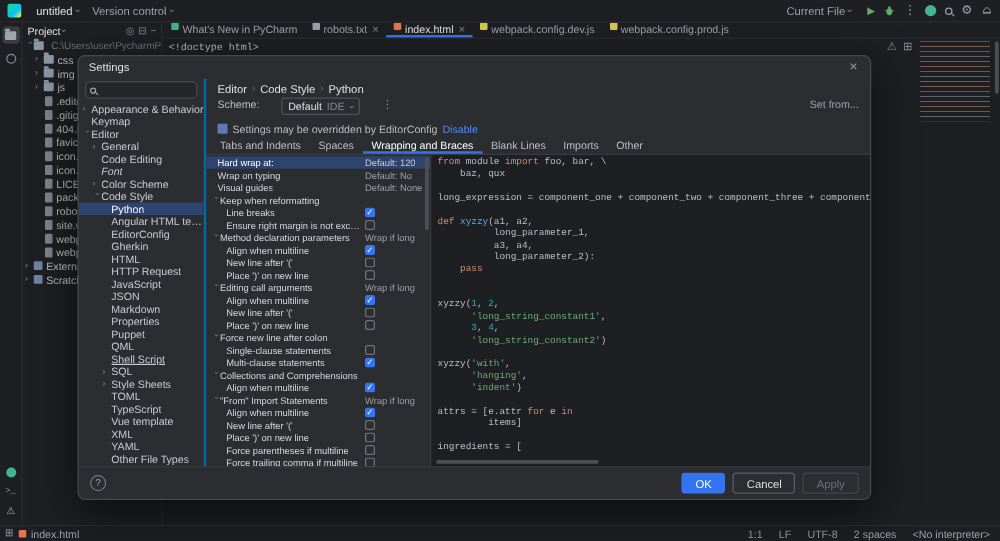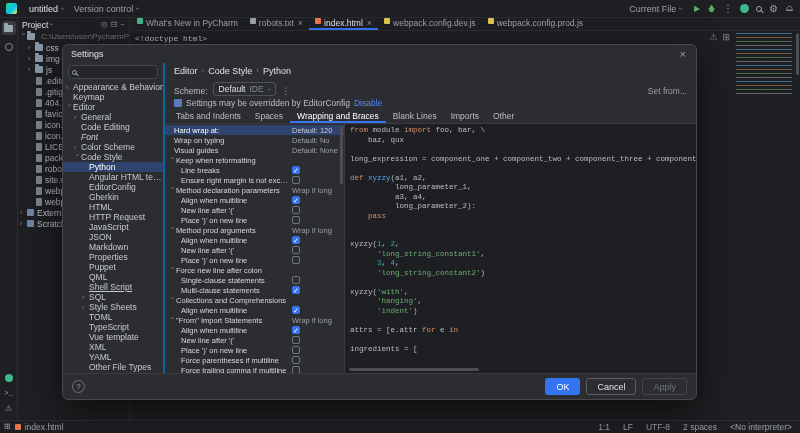--- a/index.html
+++ b/index.html
@@ -76,21 +76,21 @@
 .dlg-left{width:102px;flex:none;border-right:2px solid #0369a1;display:flex;flex-direction:column;min-height:0}
 .search{margin:2px 5px 3px 5px;height:14px;flex:none;border:1px solid #45484d;border-radius:4px;background:#242628;display:flex;align-items:center;padding:0 3px;gap:3px}
 .stree{flex:1;overflow:hidden;font-size:8.5px}
 .strow{height:10px;display:flex;align-items:center;white-space:nowrap;color:#c8cbd2}
 .strow .chev{width:7px;flex:none;font-size:7px}
 .strow.sel{background:#2e436e;color:#fff}
 .stlabel{overflow:hidden;text-overflow:ellipsis}
 .dlg-right{flex:1;display:flex;flex-direction:column;min-width:0}
 .crumb-row{height:15px;flex:none;display:flex;align-items:center;padding:0 9px;font-size:9px;color:#dfe1e5;gap:4px}
 .bsep{color:#6f737a;font-size:8px}
-.scheme-row{height:18px;flex:none;display:flex;align-items:flex-end;padding:0 9px;gap:5px;font-size:8.5px}
+.scheme-row{height:18px;flex:none;display:flex;align-items:flex-start;padding:0 9px;gap:17px;font-size:8.5px}
 .combo{height:14px;border:1px solid #4e5157;border-radius:3px;background:#2b2d30;display:flex;align-items:center;padding:0 5px;gap:4px}
 .combo .badge{color:#868a91}
 .kebab{color:#9da0a8;font-size:9px}
 .setfrom{margin-left:auto;color:#9da0a8}
 .notice-row{height:13px;flex:none;display:flex;align-items:center;padding:0 9px;gap:4px;font-size:8.5px;color:#bcbec4}
 .ec-icon{width:8px;height:8px;border-radius:1px;background:#5a7bb5;flex:none}
 .link{color:#548af7}
 .tabs-row{height:15px;flex:none;display:flex;align-items:stretch;padding:0 4px;border-bottom:1px solid #393b40;font-size:8.5px;color:#bcbec4}
 .dtab{display:flex;align-items:center;padding:0 7px;white-space:nowrap}
 .dtab.active{color:#fff;box-shadow:inset 0 -2px 0 #3574f0}
@@ -552,21 +552,21 @@
               </div>
               <div class="opt-row" style="padding-left: 16px;">
                 <span class="opt-label">Place ')' on new line</span>
                 <span class="sp"></span>
                 <span class="opt-ctrl">
                   <span class="cb"></span>
                 </span>
               </div>
               <div class="opt-row" style="padding-left: 4px;">
                 <span class="chev">›</span>
-                <span class="opt-label">Method prod arguments</span>
+                <span class="opt-label">Editing call arguments</span>
                 <span class="sp"></span>
                 <span class="opt-ctrl">
                   <span>Wrap if long</span>
                 </span>
               </div>
               <div class="opt-row" style="padding-left: 16px;">
                 <span class="opt-label">Align when multiline</span>
                 <span class="sp"></span>
                 <span class="opt-ctrl">
                   <span class="cb on">✓</span>
@@ -681,20 +681,21 @@
                 <div class="cl"><span class="tk-p">xyzzy(</span><span class="tk-n">1</span><span class="tk-p">, </span><span class="tk-n">2</span><span class="tk-p">,</span></div>
                 <div class="cl"><span class="tk-p">      </span><span class="tk-s">'long_string_constant1'</span><span class="tk-p">,</span></div>
                 <div class="cl"><span class="tk-p">      </span><span class="tk-n">3</span><span class="tk-p">, </span><span class="tk-n">4</span><span class="tk-p">,</span></div>
                 <div class="cl"><span class="tk-p">      </span><span class="tk-s">'long_string_constant2'</span><span class="tk-p">)</span></div>
                 <div class="cl"><span>&nbsp;</span></div>
                 <div class="cl"><span class="tk-p">xyzzy(</span><span class="tk-s">'with'</span><span class="tk-p">,</span></div>
                 <div class="cl"><span class="tk-p">      </span><span class="tk-s">'hanging'</span><span class="tk-p">,</span></div>
                 <div class="cl"><span class="tk-p">      </span><span class="tk-s">'indent'</span><span class="tk-p">)</span></div>
                 <div class="cl"><span>&nbsp;</span></div>
                 <div class="cl"><span class="tk-p">attrs = [e.attr </span><span class="tk-k">for</span><span class="tk-p"> e </span><span class="tk-k">in</span></div>
+                <div class="cl"><span class="tk-p">         items]</span></div>
                 <div class="cl"><span>&nbsp;</span></div>
                 <div class="cl"><span class="tk-p">ingredients = [</span></div>
               </div>
             <div class="hscroll"></div>
           </div>
         </div>
       </div>
     </div>
     <div class="footer">
       <span class="help">?</span>

